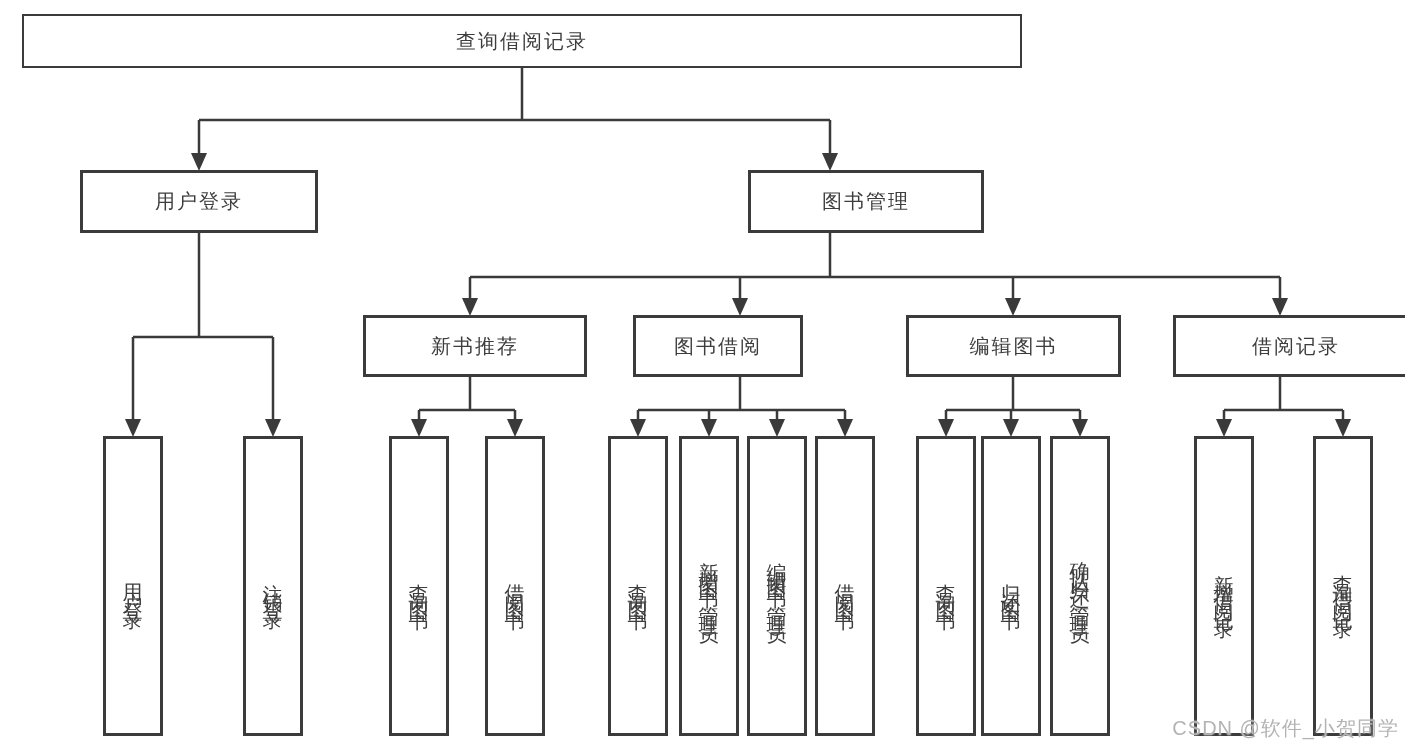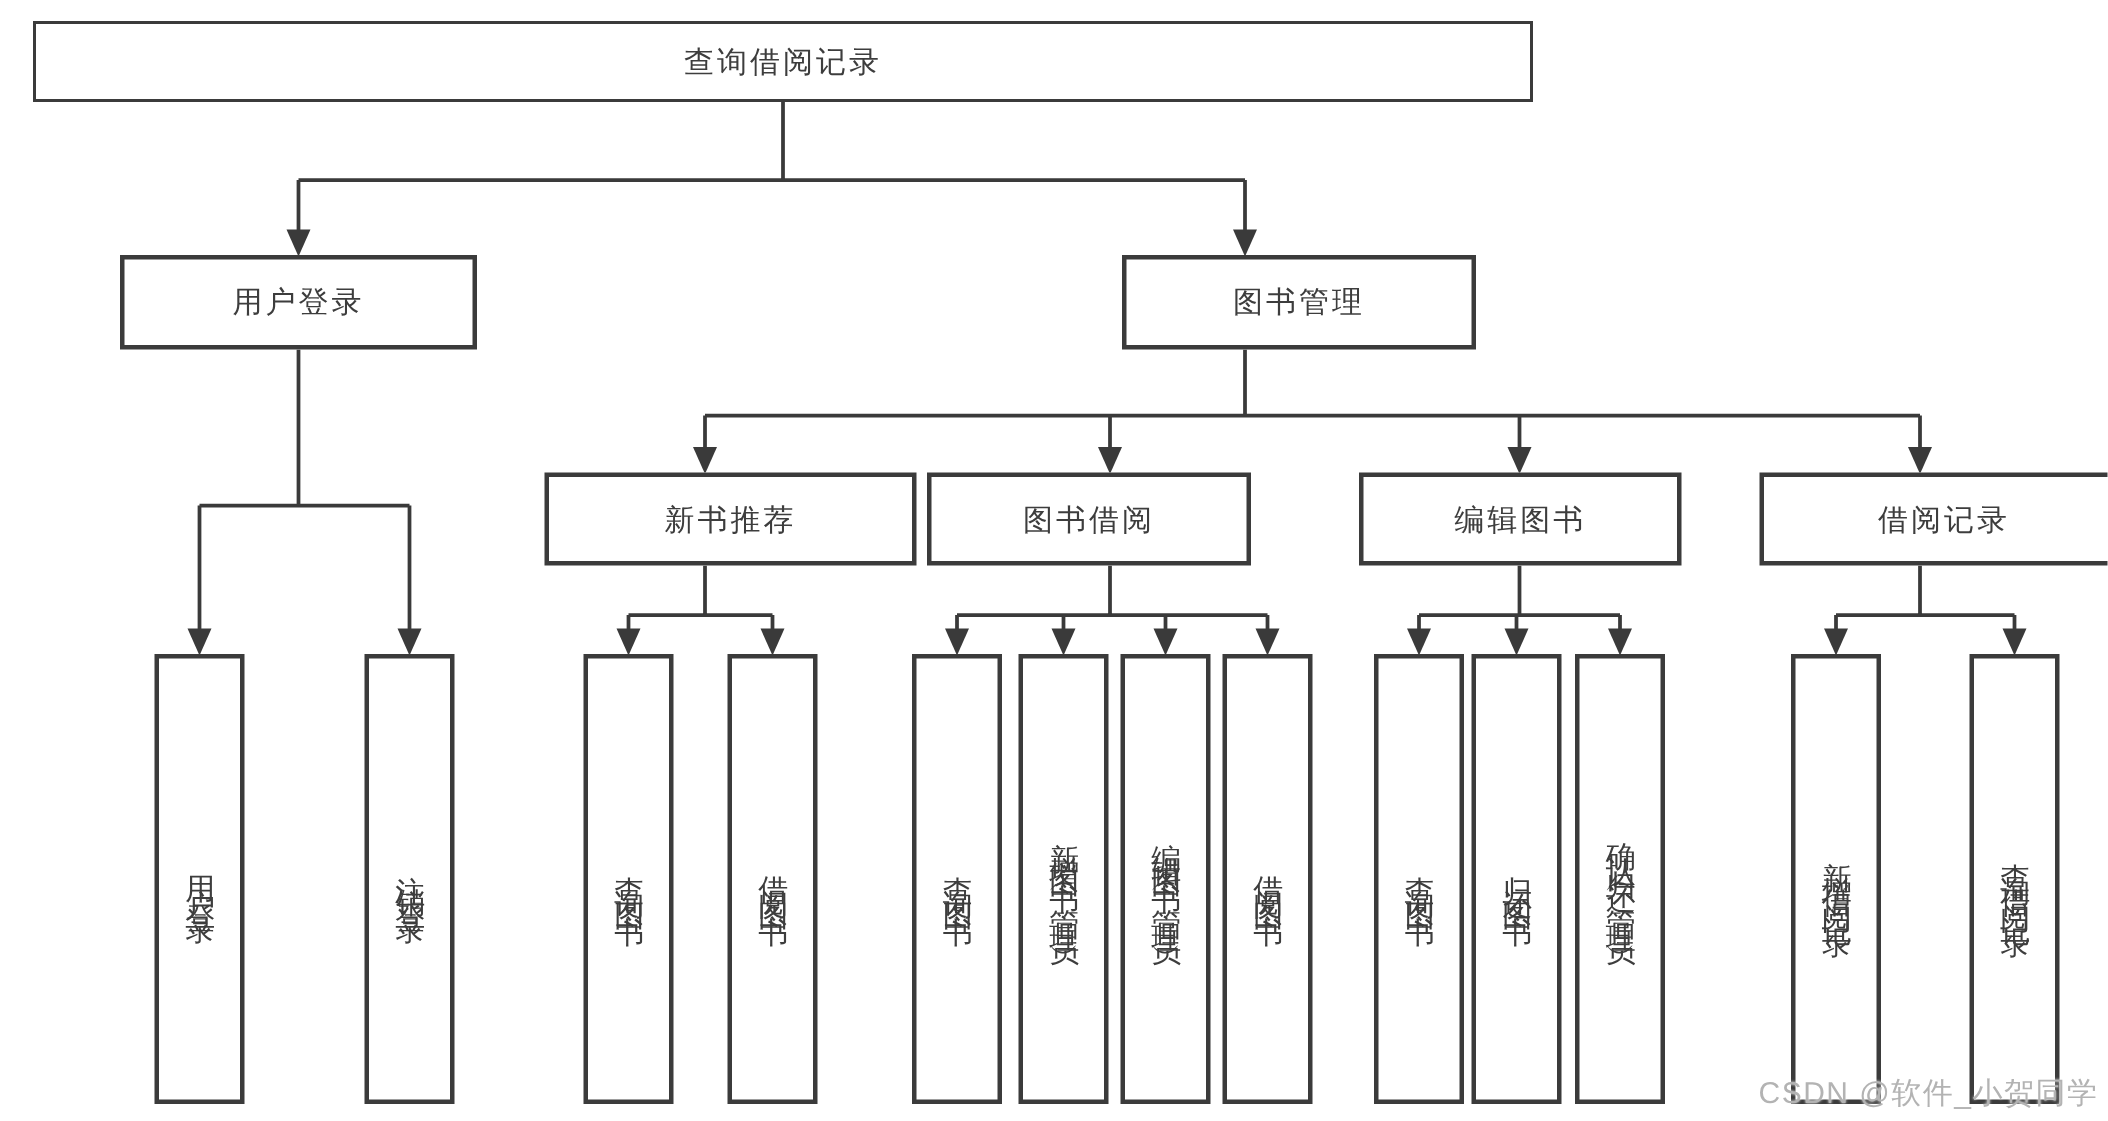--- a/index.html
+++ b/index.html
@@ -123,24 +123,24 @@
     <span class="hlabel">查询借阅记录</span>
   </div>
 
   <div class="node lvl2" style="left:80px;width:238px;">
     <span class="hlabel">用户登录</span>
   </div>
   <div class="node lvl2" style="left:712px;width:236px;margin-left:36px;">
     <span class="hlabel">图书管理</span>
   </div>
 
-  <div class="node lvl3" style="left:363px;width:248px;font-family:Liberation Mono, monospace;">
+  <div class="node lvl3" style="left:363px;width:224px;font-family:Liberation Mono, monospace;">
     <span class="hlabel">新书推荐</span>
   </div>
-  <div class="node lvl3" style="left:618px;width:216px;">
+  <div class="node lvl3" style="left:633px;width:170px;">
     <span class="hlabel">图书借阅</span>
   </div>
   <div class="node lvl3" style="left:906px;width:215px;">
     <span class="hlabel">编辑图书</span>
   </div>
   <div class="node lvl3" style="left:1173px;width:246px;">
     <span class="hlabel">借阅记录</span>
   </div>
 
   <div class="node leaf" style="left:103px;">

